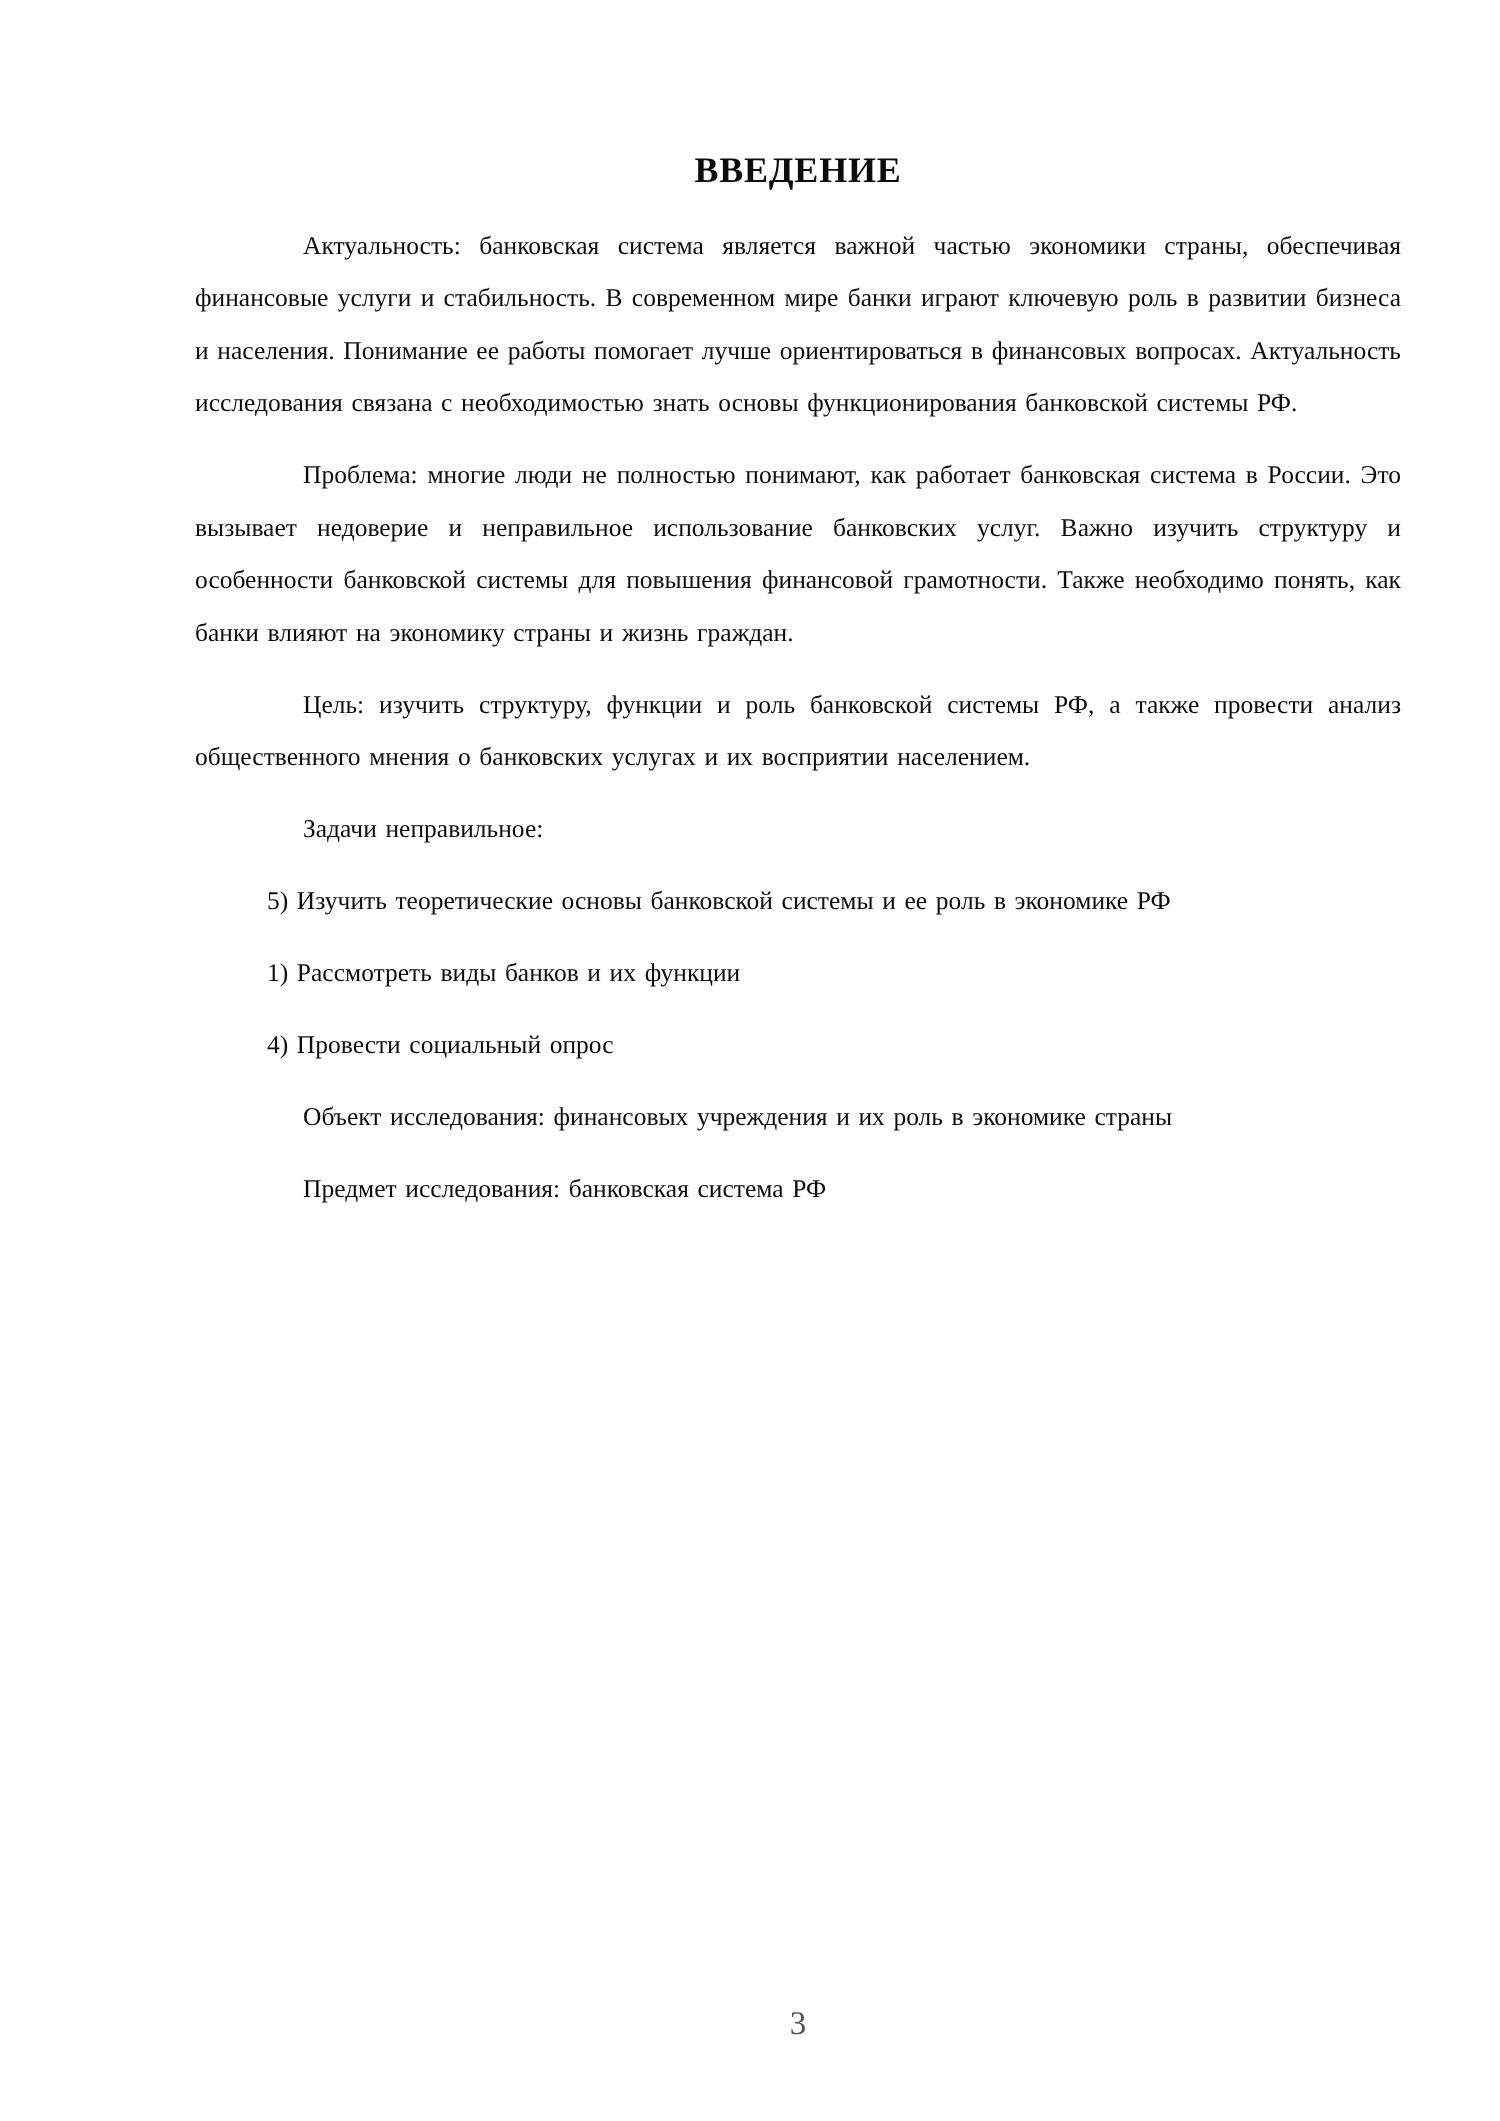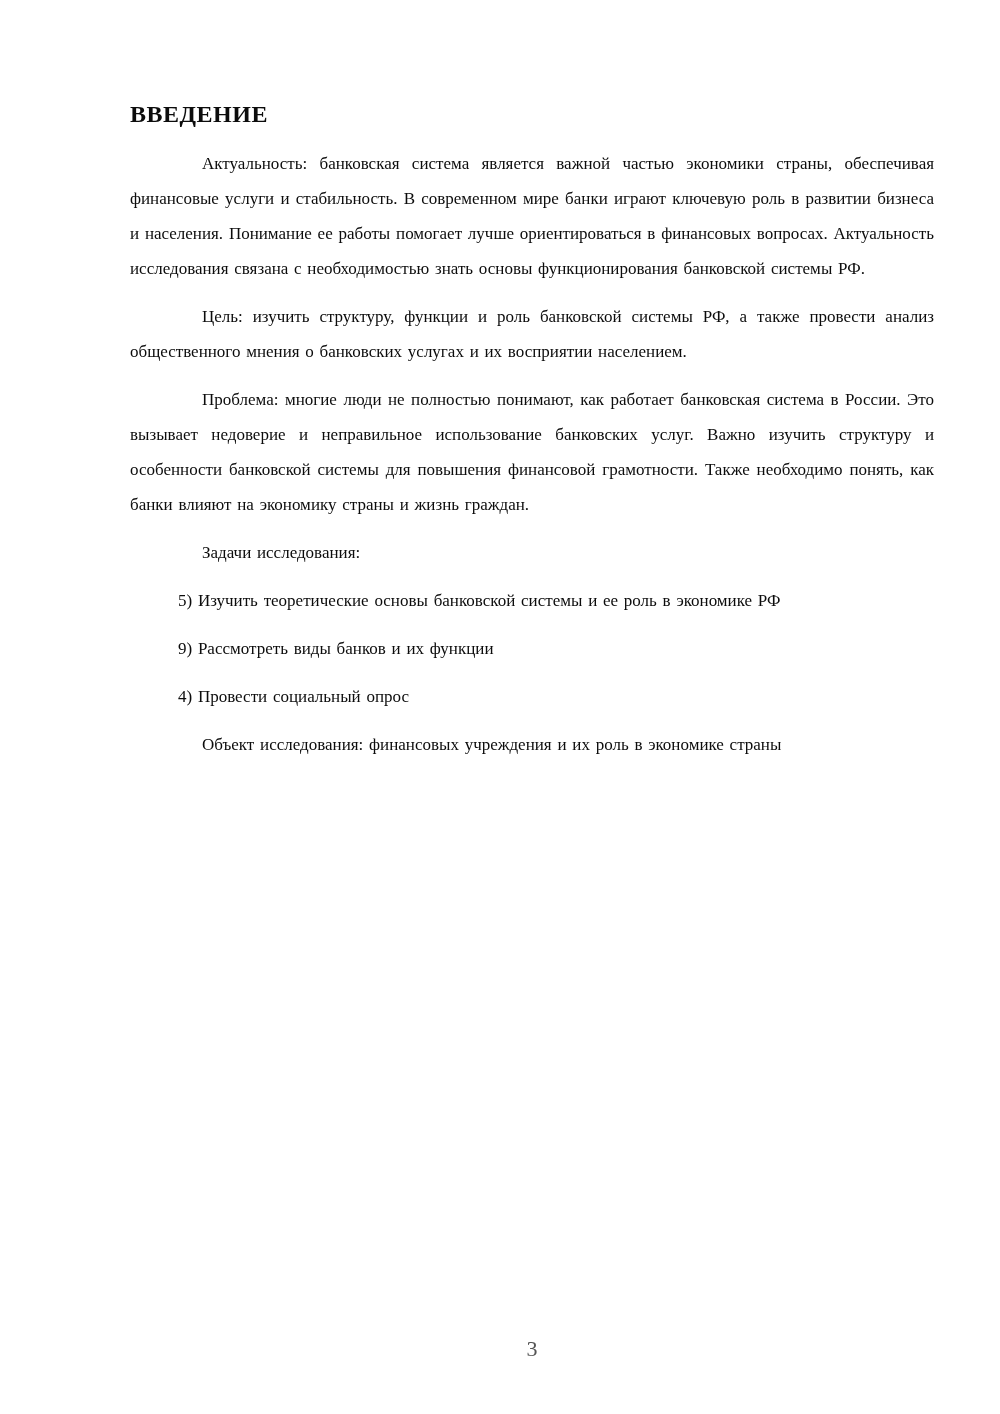--- a/index.html
+++ b/index.html
@@ -19,20 +19,21 @@
   .content {
     position: absolute;
     top: 97px;
     left: 130px;
     width: 804px;
   }
   .doc-title {
     font-size: 24px;
     line-height: 35px;
     font-weight: 700;
+    text-align: center;
     margin: 0 0 14px 0;
     letter-spacing: 0.5px;
   }
   .para {
     font-size: 17px;
     line-height: 35px;
     margin: 0 0 13px 0;
     text-align: justify;
     text-indent: 72px;
     word-spacing: 1.5px;
@@ -54,34 +55,35 @@
 </head>
 <body>
 
 <div class="page">
   <div class="content">
 
     <h1 class="doc-title">ВВЕДЕНИЕ</h1>
 
     <p class="para">Актуальность: банковская система является важной частью экономики страны, обеспечивая финансовые услуги и стабильность. В современном мире банки играют ключевую роль в развитии бизнеса и населения. Понимание ее работы помогает лучше ориентироваться в финансовых вопросах. Актуальность исследования связана с необходимостью знать основы функционирования банковской системы РФ.</p>
 
+    <p class="para">Проблема: многие люди не полностью понимают, как работает банковская система в России. Это вызывает недоверие и неправильное использование банковских услуг. Важно изучить структуру и особенности банковской системы для повышения финансовой грамотности. Также необходимо понять, как банки влияют на экономику страны и жизнь граждан.</p>
+
     <p class="para">Цель: изучить структуру, функции и роль банковской системы РФ, а также провести анализ общественного мнения о банковских услугах и их восприятии населением.</p>
 
-    <p class="para">Проблема: многие люди не полностью понимают, как работает банковская система в России. Это вызывает недоверие и неправильное использование банковских услуг. Важно изучить структуру и особенности банковской системы для повышения финансовой грамотности. Также необходимо понять, как банки влияют на экономику страны и жизнь граждан.</p>
-
-    <p class="para">Задачи исследования:</p>
+    <p class="para">Задачи неправильное:</p>
 
     <p class="para task">5) Изучить теоретические основы банковской системы и ее роль в экономике РФ</p>
 
-    <p class="para task">9) Рассмотреть виды банков и их функции</p>
+    <p class="para task">1) Рассмотреть виды банков и их функции</p>
 
 
     <p class="para task">4) Провести социальный опрос</p>
 
 
     <p class="para">Объект исследования: финансовых учреждения и их роль в экономике страны</p>
 
+    <p class="para">Предмет исследования: банковская система РФ</p>
 
 
   </div>
 
   <div class="page-number">3</div>
 </div>
 
 </body></html>

